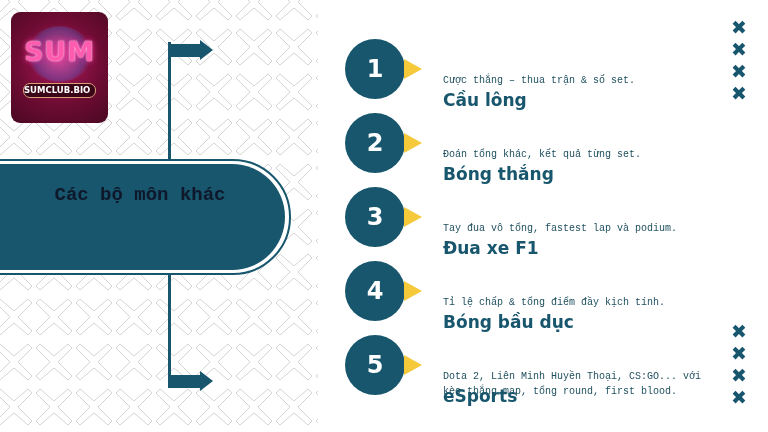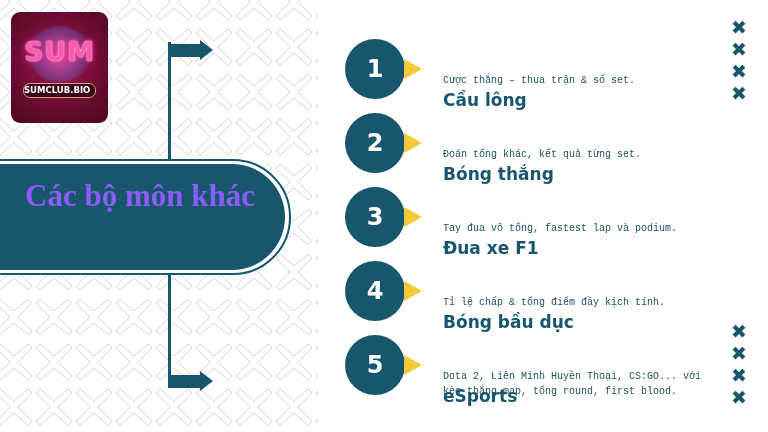--- a/index.html
+++ b/index.html
@@ -17,22 +17,22 @@
   .logo .url { position:absolute; left:12px; right:12px; top:71px; height:13px; border-radius:7px;
                background:#3a0617; border:1px solid #d9a07a; color:#fff; font-size:8.5px;
                font-weight:bold; line-height:13px; }
   .logo .halo { position:absolute; left:16px; top:14px; width:65px; height:56px; border-radius:50%;
                 background: radial-gradient(circle, rgba(255,120,200,0.55) 0%, rgba(90,110,220,0.35) 60%, rgba(0,0,0,0) 75%); }
   .banner-outline { position:absolute; left:-40px; top:159px; width:331px; height:116px;
                     border:2px solid #17566d; border-radius:0 58px 58px 0; box-sizing:border-box; background:#fff; }
   .banner { position:absolute; left:-40px; top:164px; width:325px; height:106px;
             background:#17566d; border-radius:0 53px 53px 0; }
   .banner-text { position:absolute; left:20px; top:176px; width:240px; text-align:center;
-                 color:#8b5cf6; font-weight:bold; font-size:31px; line-height:39px;
-                 font-family:Liberation Serif, serif; }
+                 color:#0f172a; font-weight:bold; font-size:19px; line-height:39px;
+                 font-family:Liberation Mono, monospace; }
   .connector { position:absolute; background:#17566d; }
   .arrow-head { position:absolute; width:0; height:0; border-top:10px solid transparent;
                 border-bottom:10px solid transparent; border-left:13px solid #17566d; }
   .item { position:absolute; left:345px; }
   .circle { position:absolute; left:0; top:0; width:60px; height:60px; border-radius:50%;
             background:#17566d; color:#fff; font-weight:bold; font-size:24px; text-align:center;
             line-height:60px; font-family:"DejaVu Sans", sans-serif; }
   .tri { position:absolute; left:59px; top:20px; width:0; height:0;
          border-top:10px solid transparent; border-bottom:10px solid transparent; border-left:18px solid #f5c93a; }
   .title { position:absolute; left:98px; top:7px; font-size:17px; font-weight:bold; color:#17566d;

